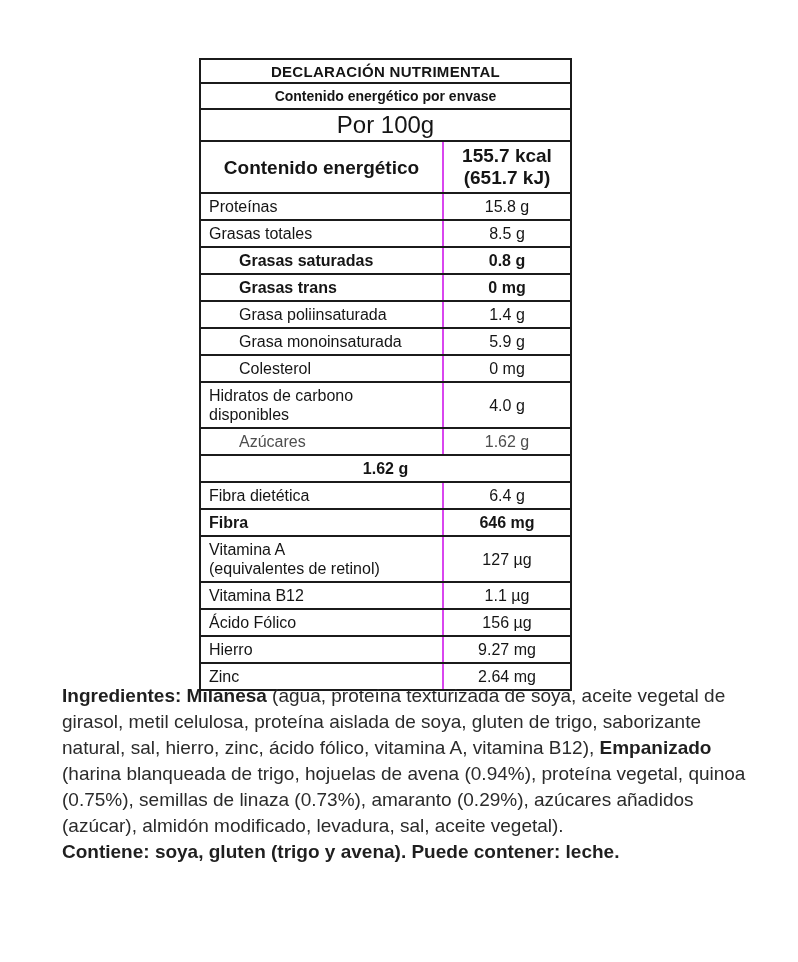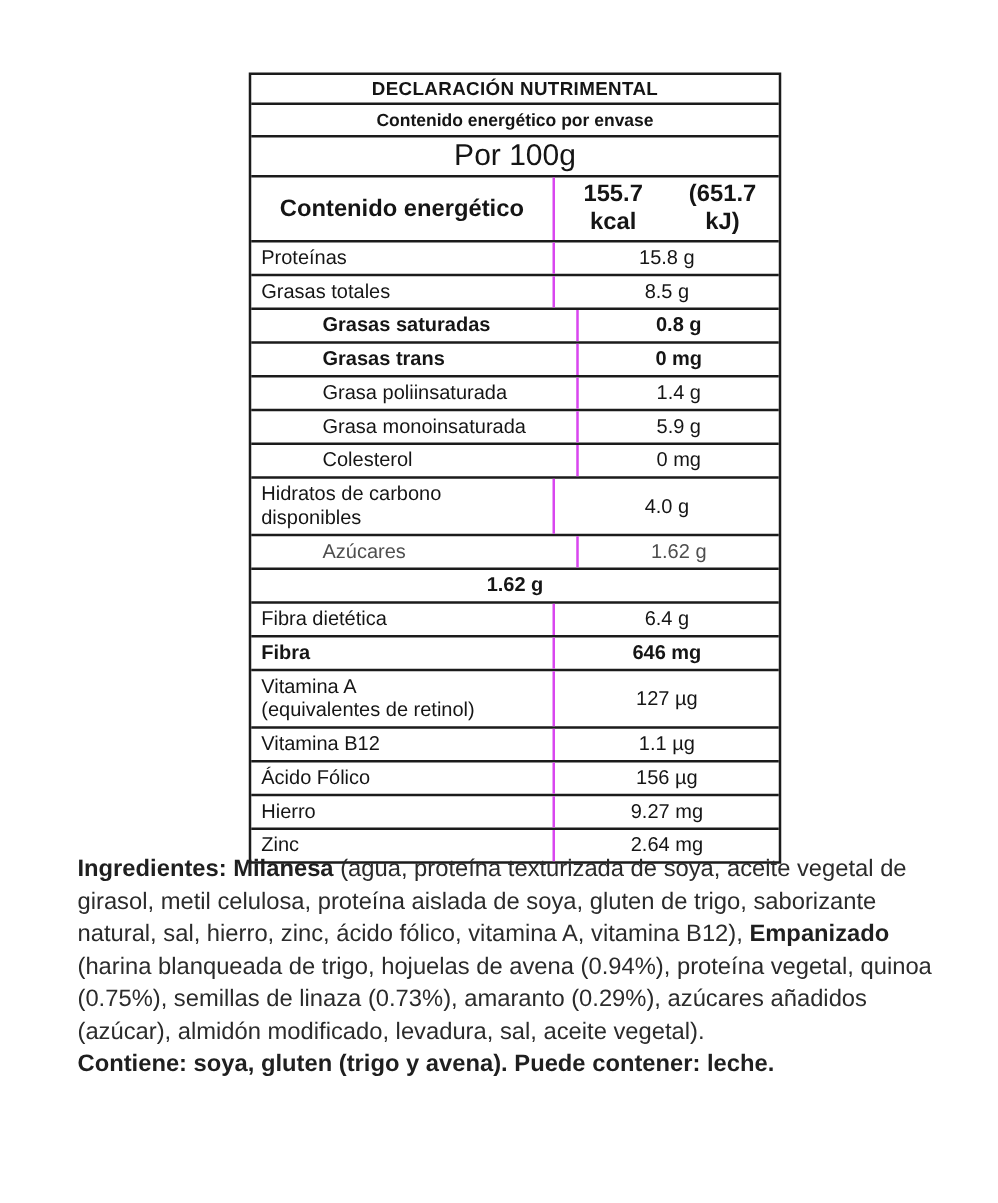--- a/index.html
+++ b/index.html
@@ -5,21 +5,21 @@
   * { margin:0; padding:0; box-sizing:border-box; }
   html,body { background:#fff; }
   body {
     width:798px; height:962px; position:relative;
     font-family:"Liberation Sans", sans-serif;
     color:#151515;
   }
 
   
   .ntable {
-    position:absolute; left:199px; top:58px; width:426px;
+    position:absolute; left:199px; top:58px; width:373px;
     border:2px solid #1b1b1b; background:#fff;
   }
   .hdr-title {
     text-align:center; font-weight:bold; font-size:15px;
     padding:3px 0 2px; letter-spacing:0.3px;
   }
   .hdr-envase {
     border-top:2px solid #1b1b1b; text-align:center;
     font-weight:bold; font-size:14px; line-height:18px; padding:3px 0;
   }
@@ -36,23 +36,23 @@
   .trow .val {
     flex:1; text-align:center; font-size:16px; line-height:19px;
     padding:3px 2px; display:flex; align-items:center; justify-content:center;
   }
   .trow.energy .lbl {
     justify-content:center; text-align:center;
     font-size:19px; font-weight:bold; padding:8px 4px;
   }
   .trow.energy .val {
     font-size:19px; font-weight:bold; line-height:22px;
-    flex-direction:row;
+    flex-direction:column;
   }
-  .trow.indent .lbl { padding-left:38px;margin-left:19px; }
+  .trow.indent .lbl { padding-left:38px; }
   .trow.bold .lbl, .trow.bold .val { font-weight:bold; }
   .trow.muted .lbl, .trow.muted .val { color:#4e4e4e; }
 
   
   .ingredients {
     position:absolute; left:62px; top:683px; width:692px;
     font-size:19px; line-height:26px; color:#2b2b2b;
   }
   .ingredients .seg-bold { font-weight:bold; color:#1f1f1f; }
   .contains-line {

